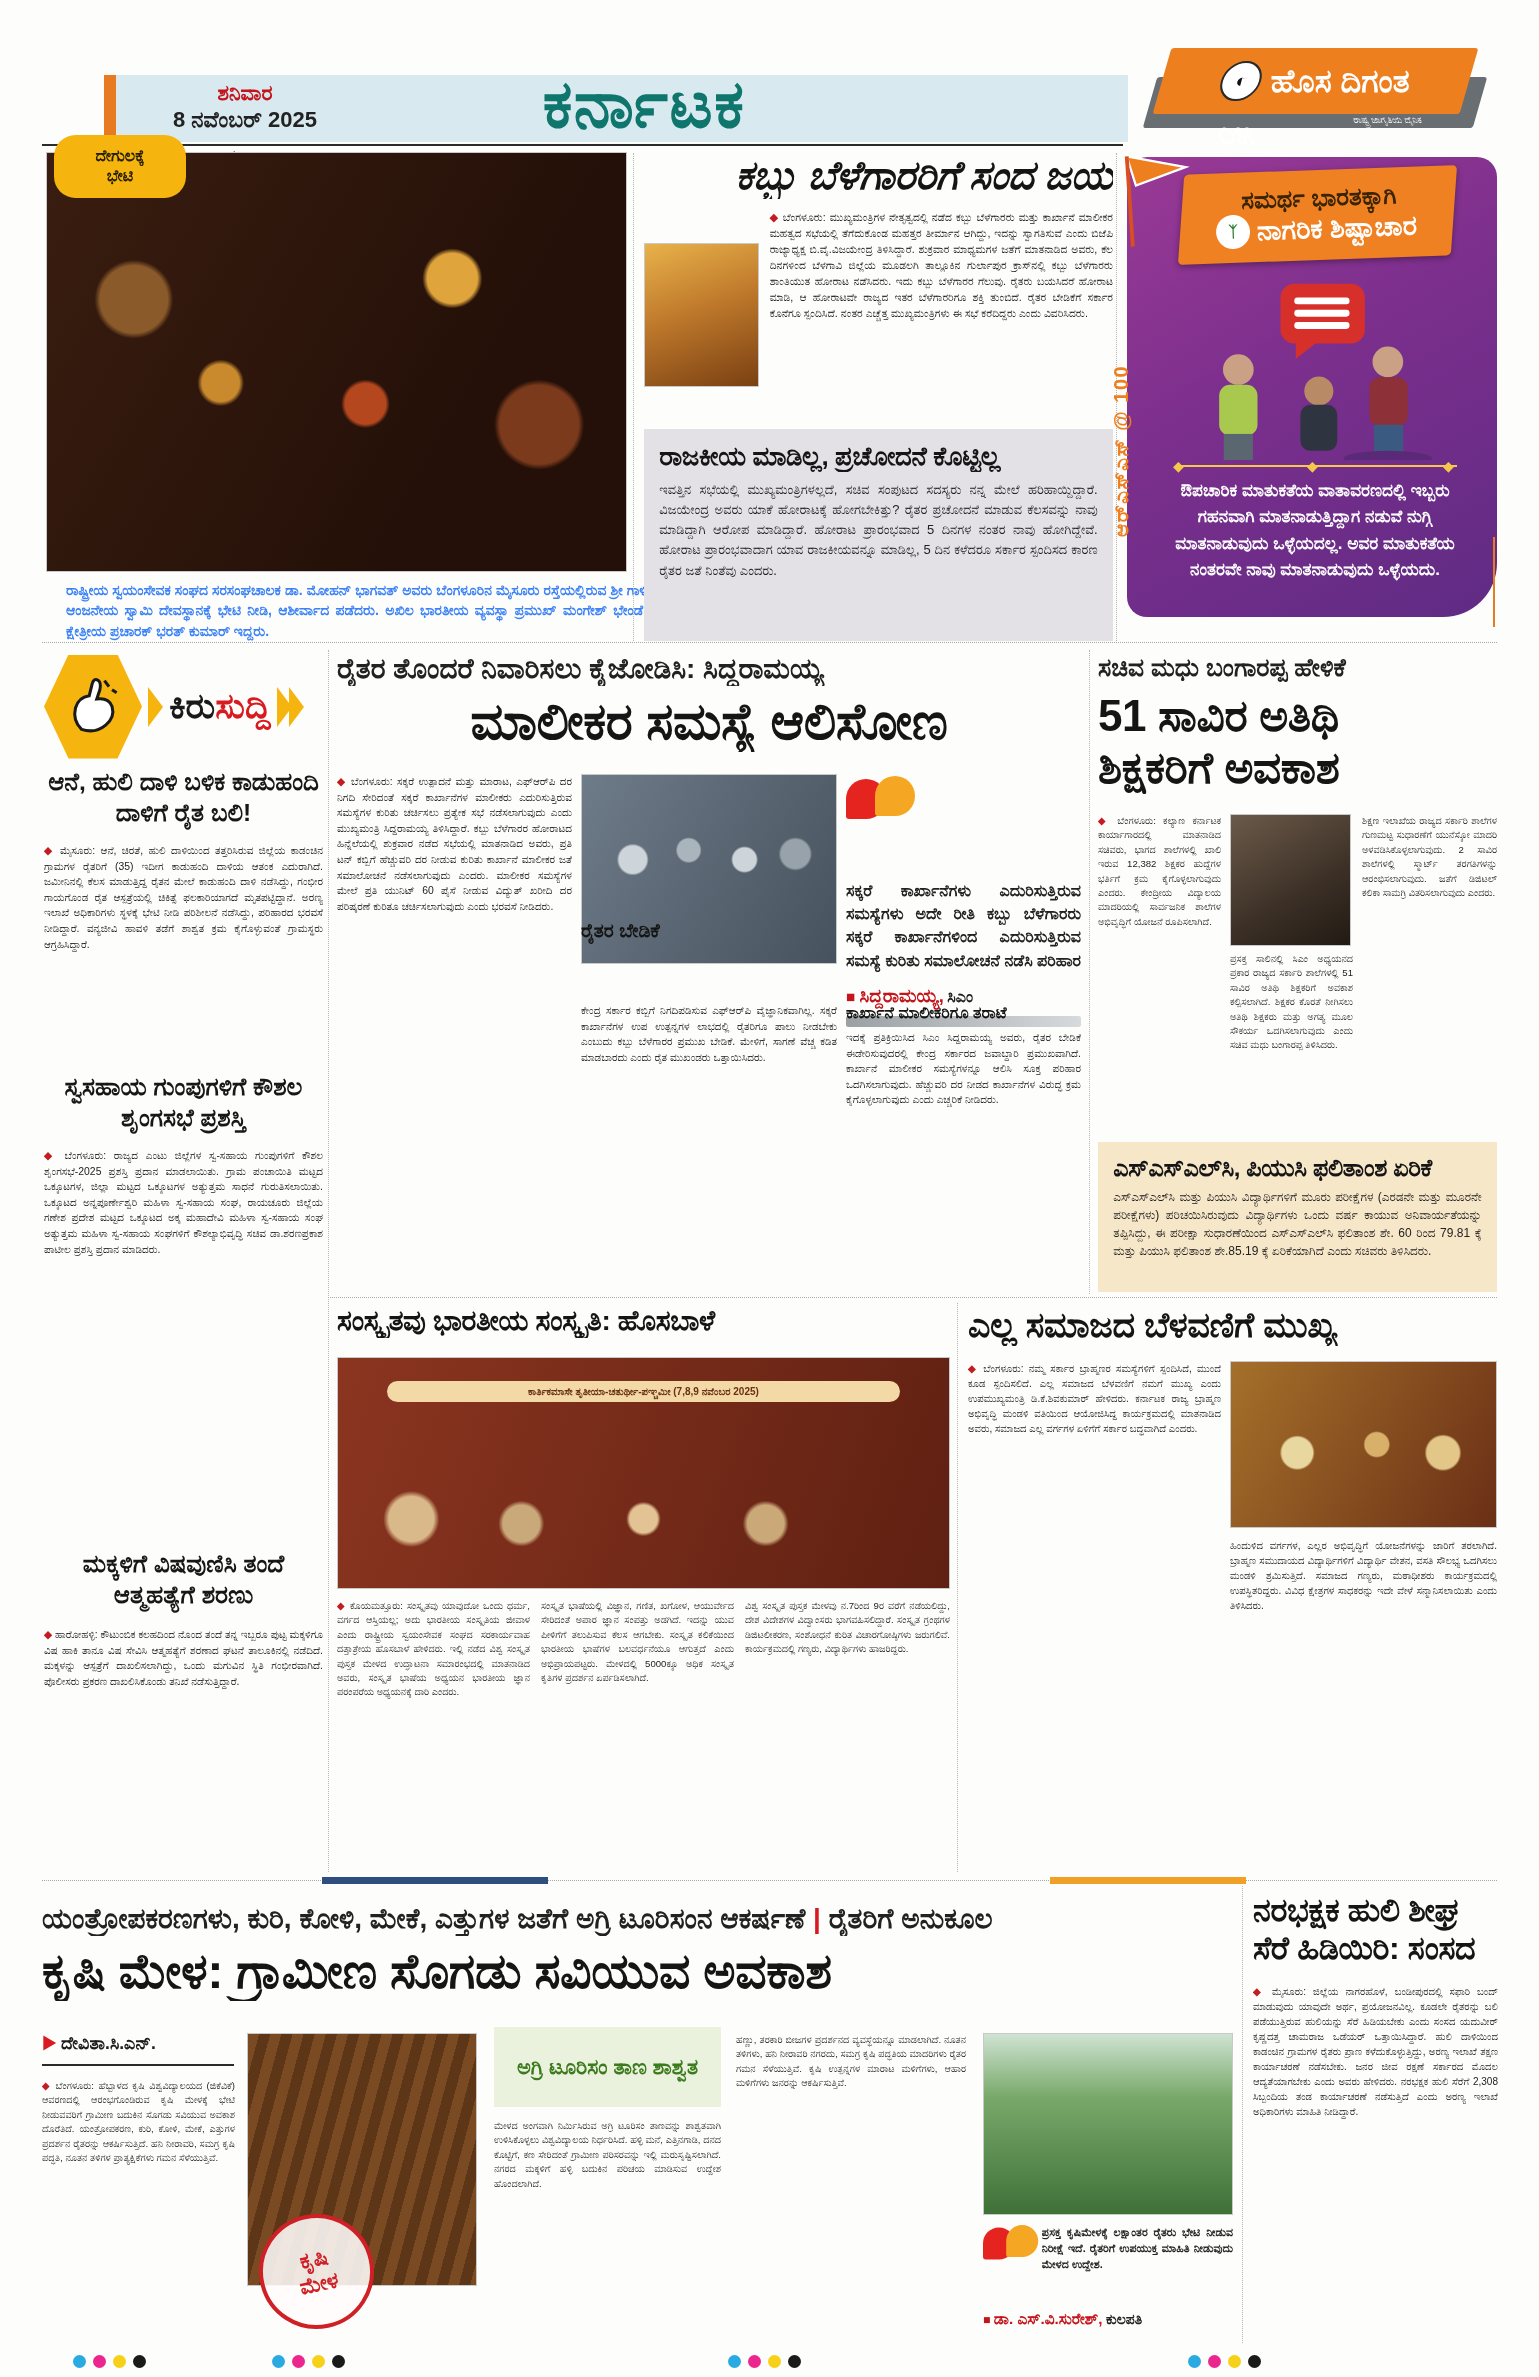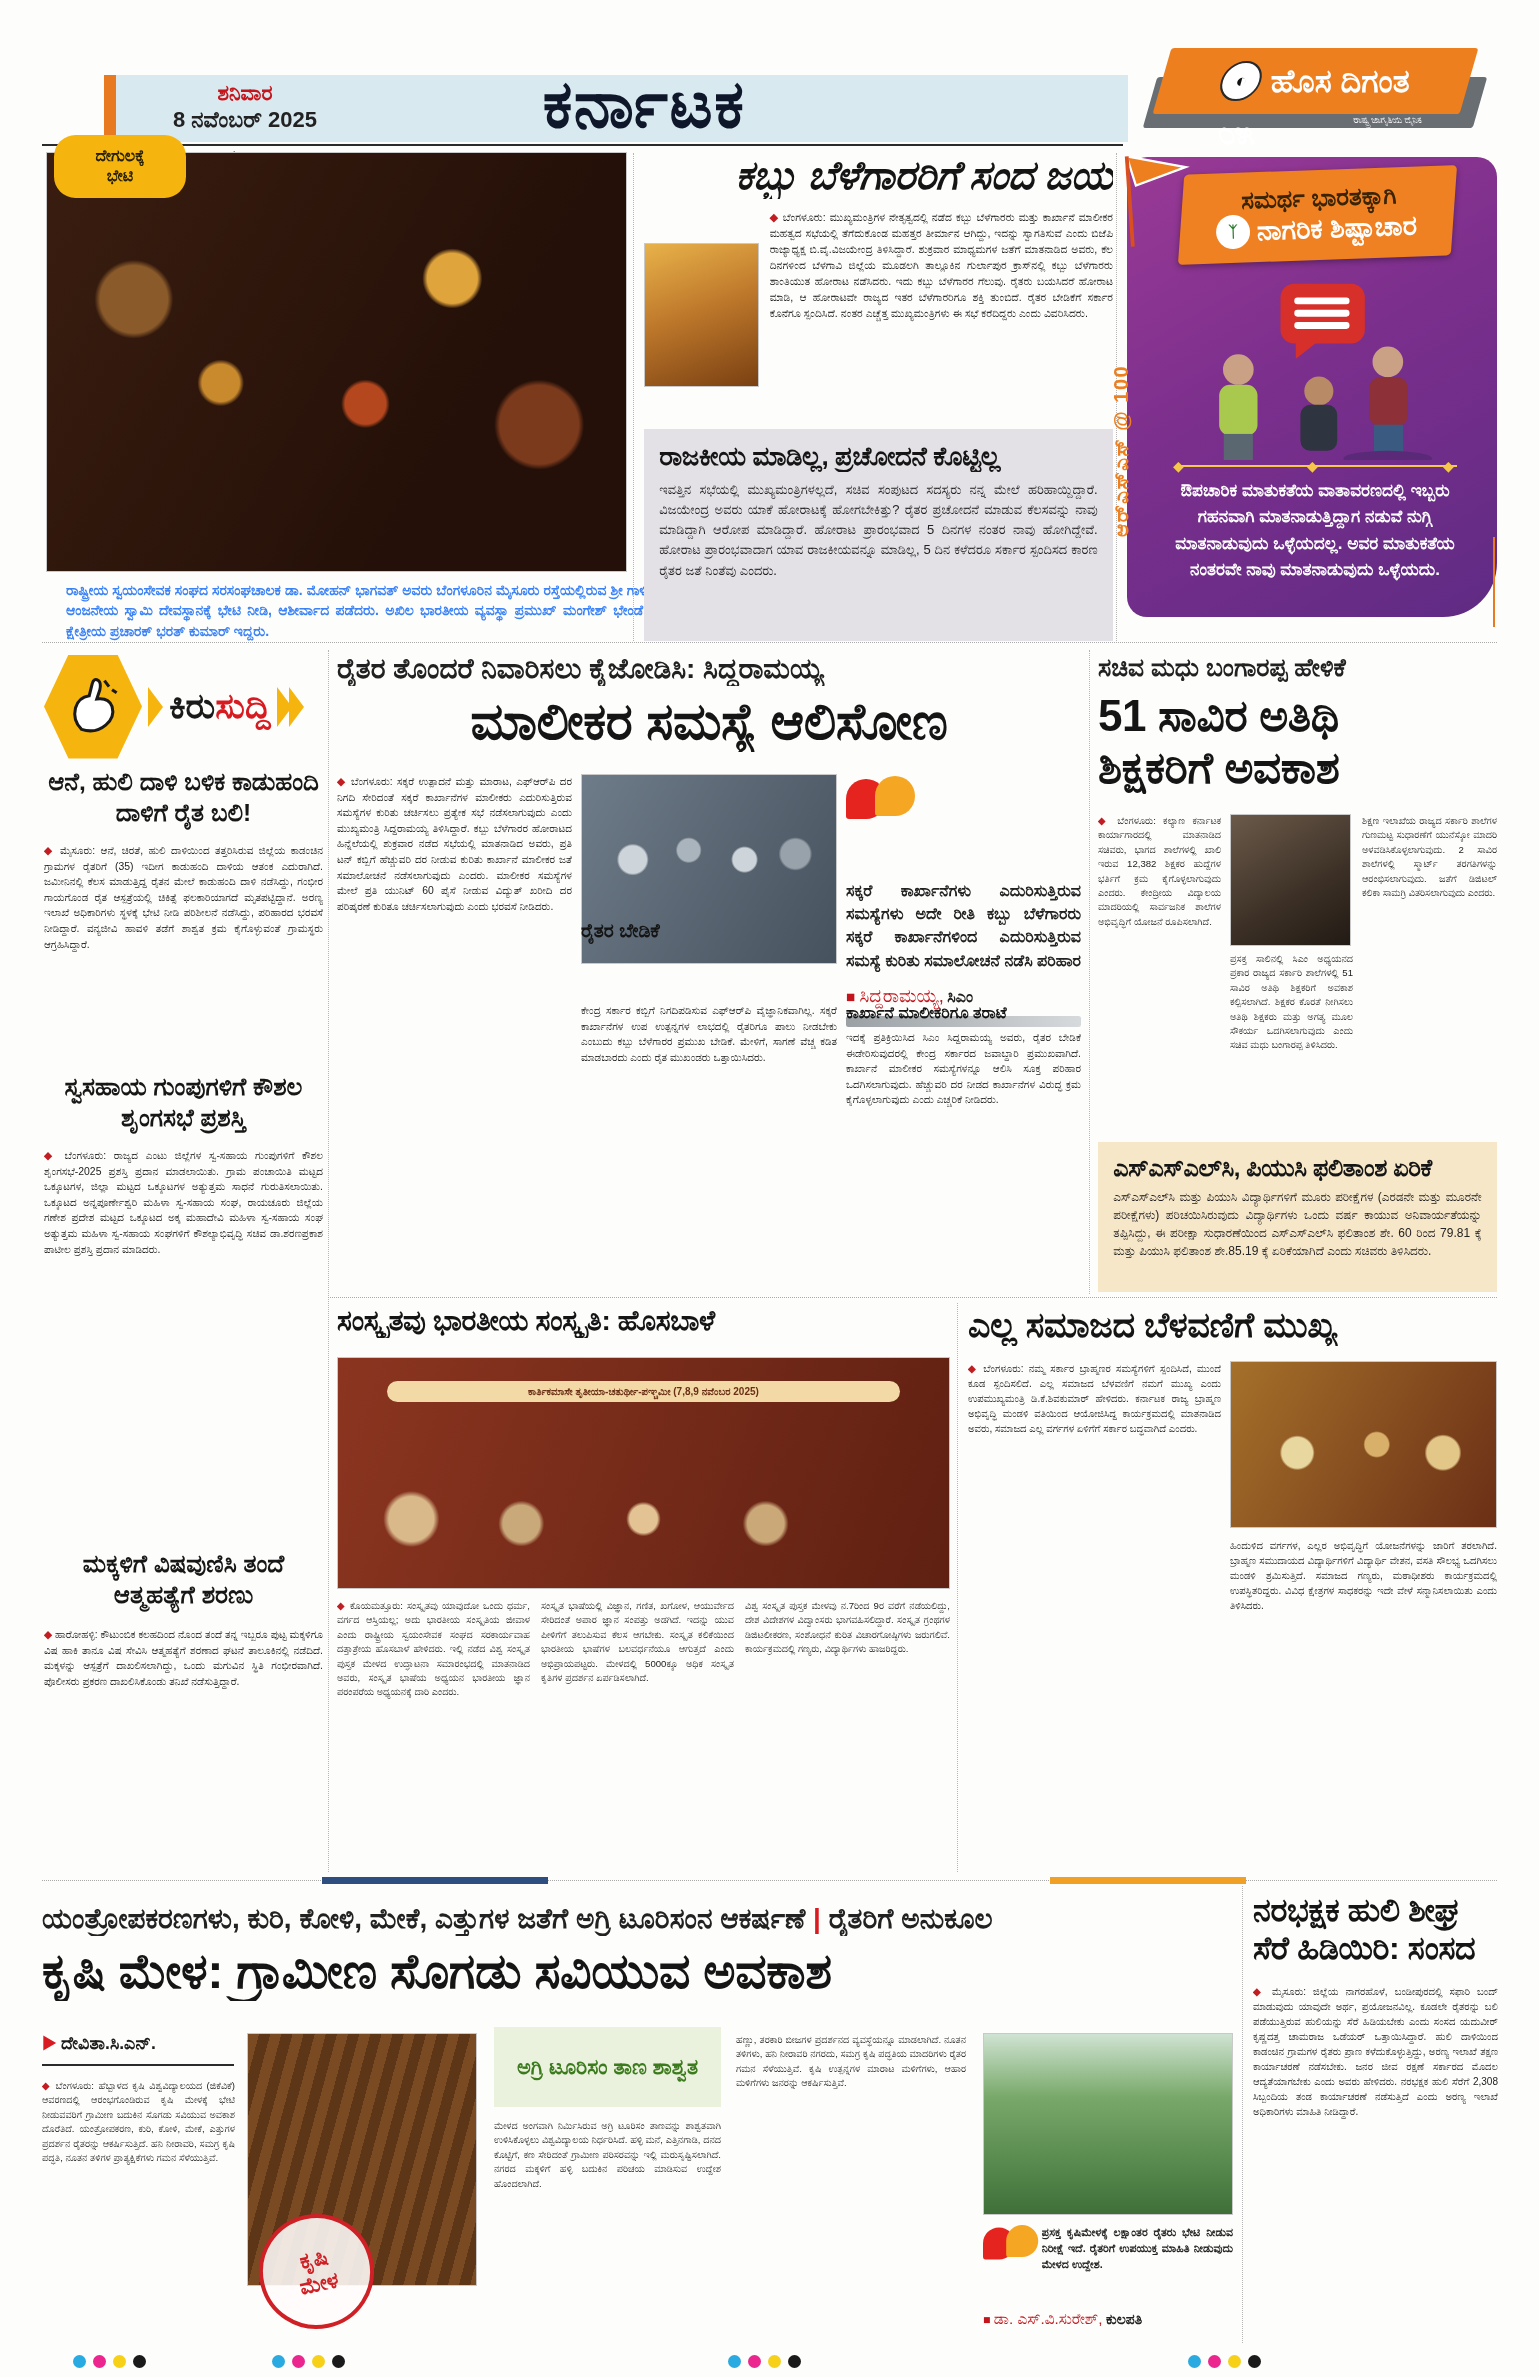--- a/index.html
+++ b/index.html
@@ -13,21 +13,21 @@
   .kicker { font-weight:bold; color:#222; overflow:hidden; }
   .dotline-h { border-top:1.5px dotted #a9a9a9; }
   .dotline-v { border-left:1.5px dotted #b5b5b5; }
   .dateline { color:#c21d22; font-weight:bold; }
   .photo { overflow:hidden; border:0.8px solid #c9c9c9; }
   
   .band { background:#d9e9f0; }
   .accent { background:#e87a22; }
   .daytxt { color:#c4151c; font-weight:bold; font-size:21px; }
   .datetxt { color:#222; font-size:22px; font-weight:bold; }
-  .mast { font-size:66px; font-weight:bold; color:#0f172a; letter-spacing:1.5px; }
+  .mast { font-size:66px; font-weight:bold; color:#0f766e; letter-spacing:1.5px; }
   .logo-orange { background:#ee7f1f; transform:skewX(-16deg); border-radius:3.1px; }
   .logo-gray { background:#696e73; transform:skewX(-16deg); border-radius:3.1px; }
   .logo-name { color:#fff; font-weight:bold; font-size:32px; transform:skewX(16deg); }
   .logo-tag { color:#fff; font-size:8.4px; transform:skewX(16deg); }
   .logo-page { color:#fff; font-weight:bold; font-size:32px; transform:skewX(16deg); }
   .emblem { width:40px; height:40px; border-radius:50%; background:#fff; border:2.3px solid #2a2a2a; display:flex; align-items:center; justify-content:center; color:#111; font-size:18.4px; font-weight:bold; }
   .badge-yellow { background:#f6b40e; border-radius:21.5px; color:#262000; font-weight:bold; text-align:center;margin-top:48px; }
   
   .graybox { background:#e4e1e6; padding:12.3px 15.3px; }
   .beigebox { background:#f7e7c9; padding:12.3px 15.3px; }
@@ -45,21 +45,21 @@
   .kiru-title { font-size:35px; font-weight:bold; }
   .kiru-red { color:#d81b21; }
   .chev { width:0; height:0; border-top:20px solid transparent; border-bottom:20px solid transparent; border-left:15.3px solid #f6b40e; }
   .kiru-head { font-size:24.5px; font-weight:bold; text-align:center; line-height:1.25; color:#171717; overflow:hidden; }
   
   .qmark { position:relative; width:66px; height:48px; }
   .qmark .b1,.qmark .b2 { position:absolute; width:40px; height:40px; border-radius:50% 50% 50% 8%; }
   .qmark .b1 { left:0; top:3.1px; background:#e5231f; }
   .qmark .b2 { left:29px; top:0; background:#f5a623; }
   .quote-text { font-size:16px; font-weight:bold; line-height:1.45; color:#222; }
-  .quote-attr-name { color:#c4151c; font-weight:normal; font-size:18.4px; }
+  .quote-attr-name { color:#c4151c; font-weight:bold; font-size:18.4px; }
   .quote-attr-role { color:#222; font-weight:bold; font-size:16px; }
   .graybar { background:linear-gradient(90deg,#9aa0a4,#d7dadc); height:10.7px; border-radius:2.3px; }
   .subhead { font-weight:bold; font-size:19px; color:#141414; }
   
   .seg-blue { background:#2d4e7e; }
   .seg-orange { background:#f0a125; }
   .byline { color:#1c1c1c; font-weight:bold; font-size:17.6px; }
   .byline .arrow { color:#d81b21; }
   .stamp { border:4.6px solid #cf2025; border-radius:50%; background:rgba(255,252,250,.88); color:#cf2025; display:flex; align-items:center; justify-content:center; text-align:center; font-weight:bold; transform:rotate(-12deg); }
   .cmyk { width:13px; height:13px; border-radius:50%; display:inline-block; margin-right:7px; }

